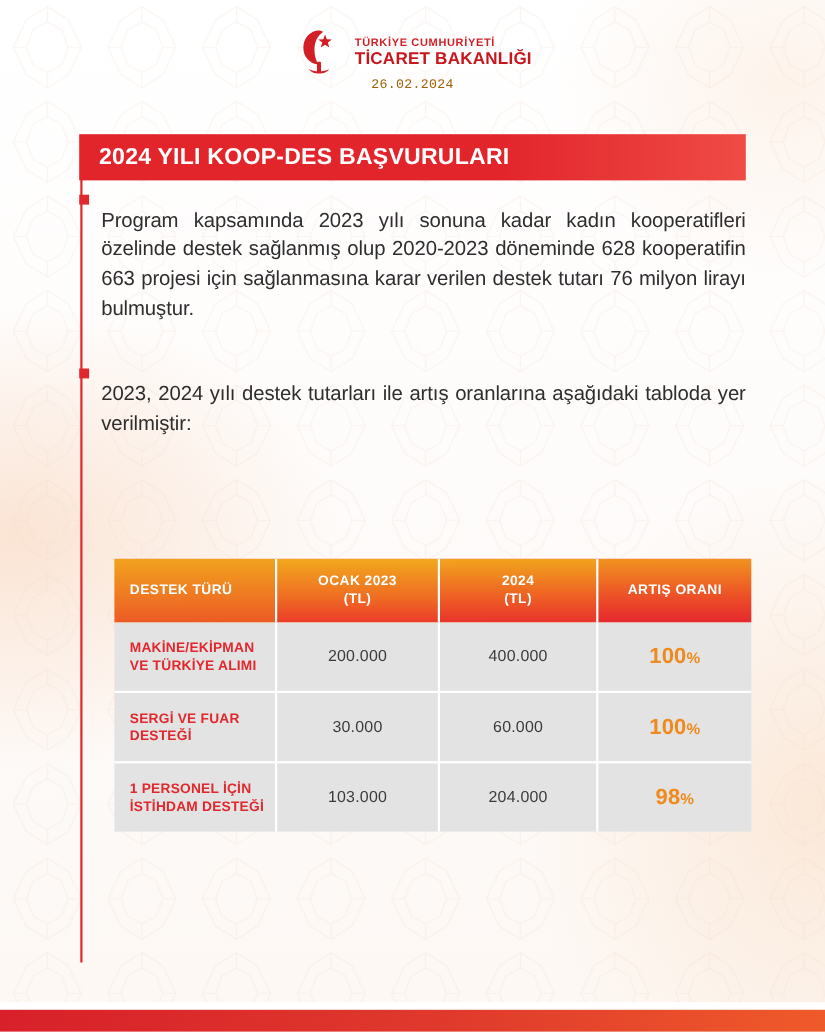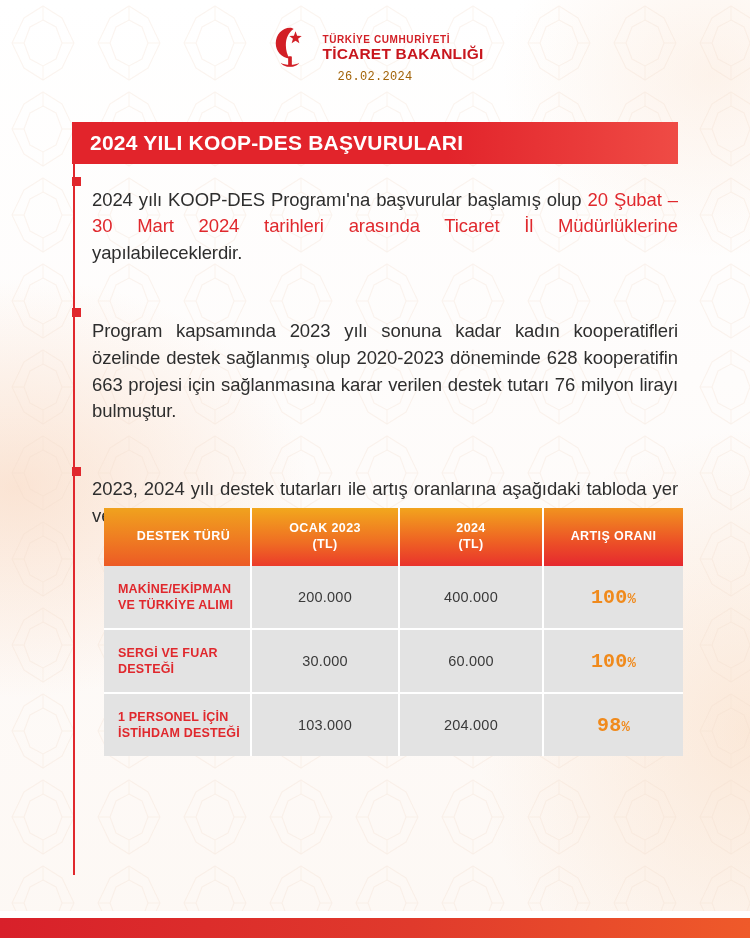--- a/index.html
+++ b/index.html
@@ -167,38 +167,38 @@
     color: #ffffff;
     font-size: 12.5px;
     font-weight: 700;
     letter-spacing: 0.4px;
     text-align: center;
     vertical-align: middle;
     line-height: 1.25;
     border-right: 2px solid #ffffff;
   }
   thead th:last-child { border-right: none; }
-  th.h1 { background: linear-gradient(180deg,#f0a21e 0%, #ef7b22 55%, #ec5a25 100%); text-align: center; padding-left: 14px; width: 131px;}
+  th.h1 { background: linear-gradient(180deg,#f0a21e 0%, #ef7b22 55%, #ec5a25 100%); text-align: left; padding-left: 14px; width: 131px;}
   th.h2 { background: linear-gradient(180deg,#f2a81d 0%, #ef6d23 60%, #eb3b2a 100%); width: 144px;}
   th.h3 { background: linear-gradient(180deg,#f2a41d 0%, #ee5f24 60%, #e9332c 100%); width: 140px;}
   th.h4 { background: linear-gradient(180deg,#f1931f 0%, #ec4f27 60%, #e5282f 100%); width: 137px;}
 
   tbody td {
     height: 60px;
     background: #e3e3e3;
     border-right: 2px solid #ffffff;
     border-bottom: 2px solid #ffffff;
     vertical-align: middle;
     text-align: center;
     font-size: 14.5px;
     color: #3a3a3a;
     letter-spacing: 0.2px;
   }
   tbody tr:last-child td { border-bottom: none; }
-  tbody td:last-child { border-right: none; font-family: Liberation Mono, monospace; }
+  tbody td:last-child { border-right: none; }
   td.rowhead {
     text-align: left;
     padding-left: 14px;
     color: #e0282d;
     font-weight: 700;
     font-size: 12.5px;
     line-height: 1.3;
     letter-spacing: 0.2px;
   }
   td.rate {
@@ -268,24 +268,20 @@
     <div class="doc-date">26.02.2024</div>
   </div>
 
   <div class="title-bar">
     <h1>2024 YILI KOOP-DES BAŞVURULARI</h1>
   </div>
 
   <div class="left-rule"></div>
 
   <div class="content">
-    <div class="bullet-row">
-      <span class="bullet-sq"></span>
-      <p class="para" id="para-1"><span>2024 yılı KOOP-DES Programı'na başvurular başlamış olup </span><span class="em">20 Şubat – 30 Mart 2024 tarihleri arasında Ticaret İl Müdürlüklerine</span><span> yapılabileceklerdir.</span></p>
-    </div>
     <div class="bullet-row">
       <span class="bullet-sq"></span>
       <p class="para" id="para-2"><span>Program kapsamında 2023 yılı sonuna kadar kadın kooperatifleri özelinde destek sağlanmış olup 2020-2023 döneminde 628 kooperatifin 663 projesi için sağlanmasına karar verilen destek tutarı 76 milyon lirayı bulmuştur.</span></p>
     </div>
     <div class="bullet-row">
       <span class="bullet-sq"></span>
       <p class="para" id="para-3"><span>2023, 2024 yılı destek tutarları ile artış oranlarına aşağıdaki tabloda yer verilmiştir:</span></p>
     </div>
   </div>
 

